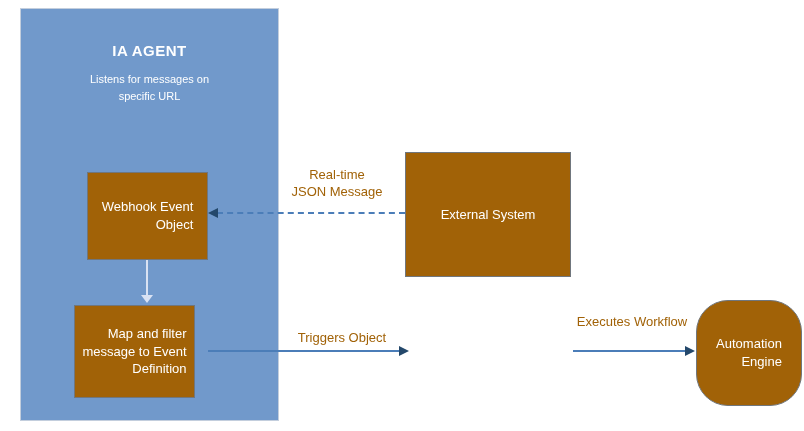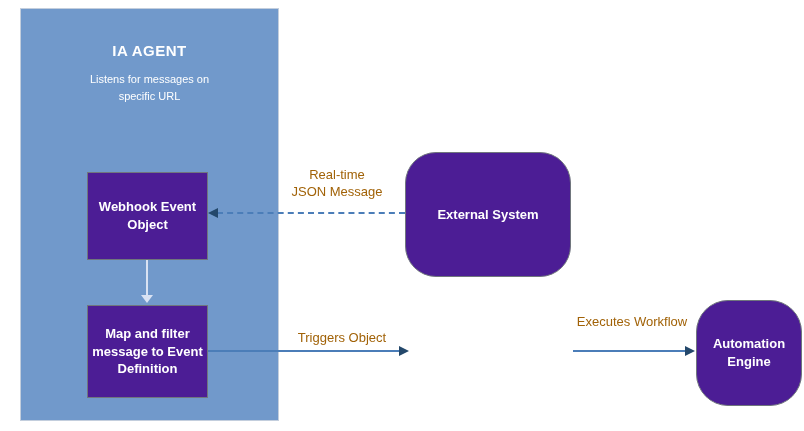--- a/index.html
+++ b/index.html
@@ -15,28 +15,28 @@
   .agent-title {
     position:absolute; left:0; top:33px; width:100%; text-align:center;
     color:#ffffff; font-size:15px; font-weight:700; letter-spacing:0.5px;
   }
   .agent-subtitle {
     position:absolute; left:0; top:62px; width:100%; text-align:center;
     color:#ffffff; font-size:11px; line-height:1.5; white-space:pre-line;
   }
   
   .node {
-    position:absolute; background:#4c1d95; border:1px solid #70767d;
+    position:absolute; background:#a16207; border:1px solid #70767d;
     box-sizing:border-box; color:#ffffff; display:flex; align-items:center;
-    justify-content:center; text-align:center; font-size:13px; line-height:1.35;font-weight:bold;
+    justify-content:center; text-align:right; font-size:13px; line-height:1.35;
   }
   .node span { white-space:pre-line; }
   .node-webhook    { left:75px;  top:172px; width:121px; height:88px; }
-  .node-mapfilter  { left:75px;  top:305px; width:121px; height:93px; }
-  .node-external   { left:393px; top:152px; width:166px; height:125px;border-radius:31px; }
+  .node-mapfilter  { left:62px;  top:305px; width:121px; height:93px; }
+  .node-external   { left:393px; top:152px; width:166px; height:125px; }
   .node-automation { left:684px; top:300px; width:106px; height:106px;border-radius:32px; }
   .node-ellipse {
     left:394px; top:296px; width:168px; height:110px; border-radius:50%;
     border:2px solid #617183;
   }
   
   .line-h { position:absolute; height:2px; background:#4B7DB8; }
   .line-dashed { position:absolute; height:0; border-top:2px dashed #4B7DB8; }
   .line-v-light { position:absolute; width:2px; background:#D9E2F3; }
   .arrow { position:absolute; width:0; height:0; }

